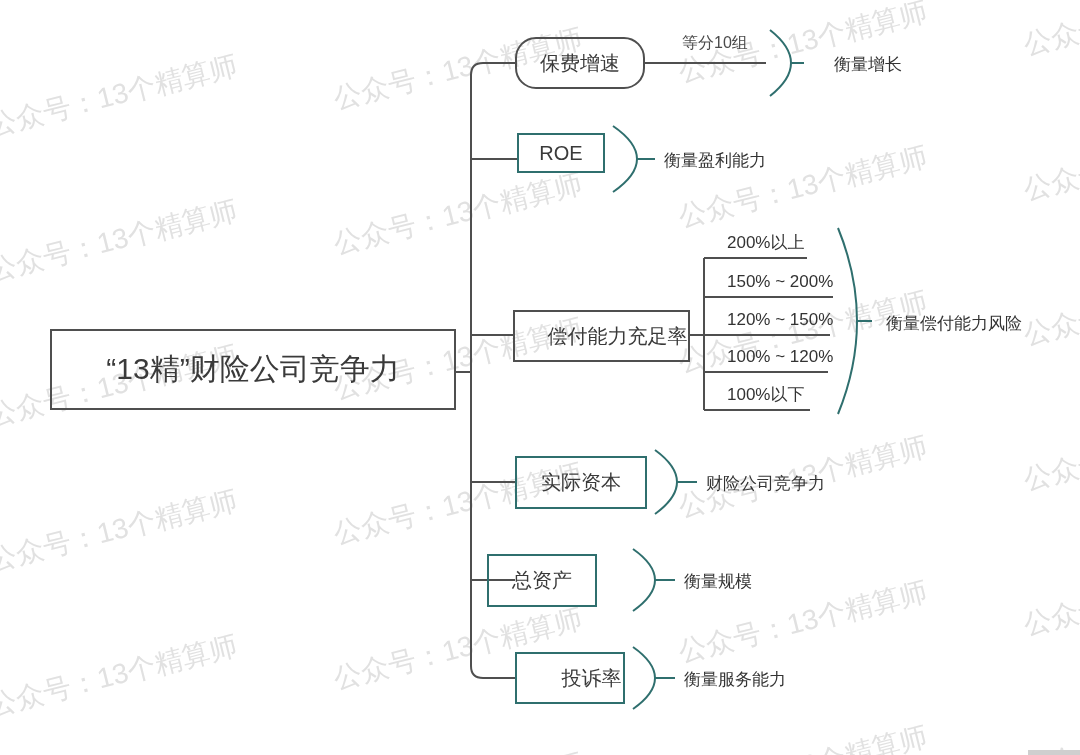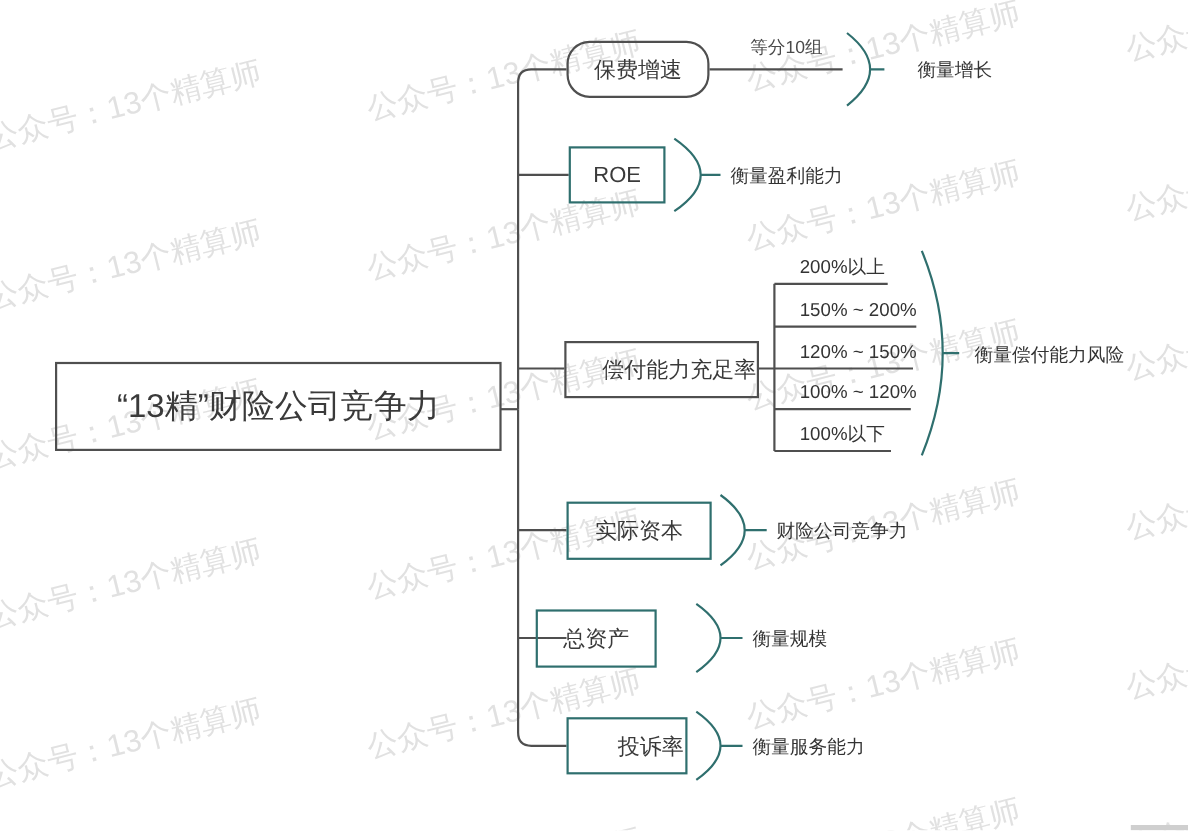--- a/index.html
+++ b/index.html
@@ -97,21 +97,21 @@
     <path class="stroke-teal" d="M633,549 Q677,580 633,611 M655,580 H675"></path>
     <path class="stroke-teal" d="M633,647 Q677,678 633,709 M655,678 H675"></path>
   </svg>
 
   <div id="root-node" class="node border-gray" style="left:50px;top:329px;width:406px;height:81px;">“13精”财险公司竞争力</div>
 
   <div class="node border-gray" style="left:515px;top:37px;width:130px;height:52px;border-radius:21px;">保费增速</div>
   <div class="edge-label" style="left:682px;top:33px;">等分10组</div>
   <div class="note" style="left:824px;top:64px;margin-left:10px;">衡量增长</div>
 
-  <div class="node border-teal" style="left:517px;top:133px;width:88px;height:52px;">ROE</div>
+  <div class="node border-teal" style="left:517px;top:133px;width:88px;height:40px;">ROE</div>
   <div class="note" style="left:664px;top:160px;">衡量盈利能力</div>
 
   <div class="node border-gray" style="left:513px;top:310px;width:177px;height:52px;padding-left:32px;">偿付能力充足率</div>
   <div class="sub-label" style="left:727px;top:230px;">200%以上</div>
   <div class="sub-label" style="left:727px;top:269px;">150% ~ 200%</div>
   <div class="sub-label" style="left:727px;top:307px;">120% ~ 150%</div>
   <div class="sub-label" style="left:727px;top:344px;">100% ~ 120%</div>
   <div class="sub-label" style="left:727px;top:382px;">100%以下</div>
   <div class="note" style="left:886px;top:323px;">衡量偿付能力风险</div>
 

